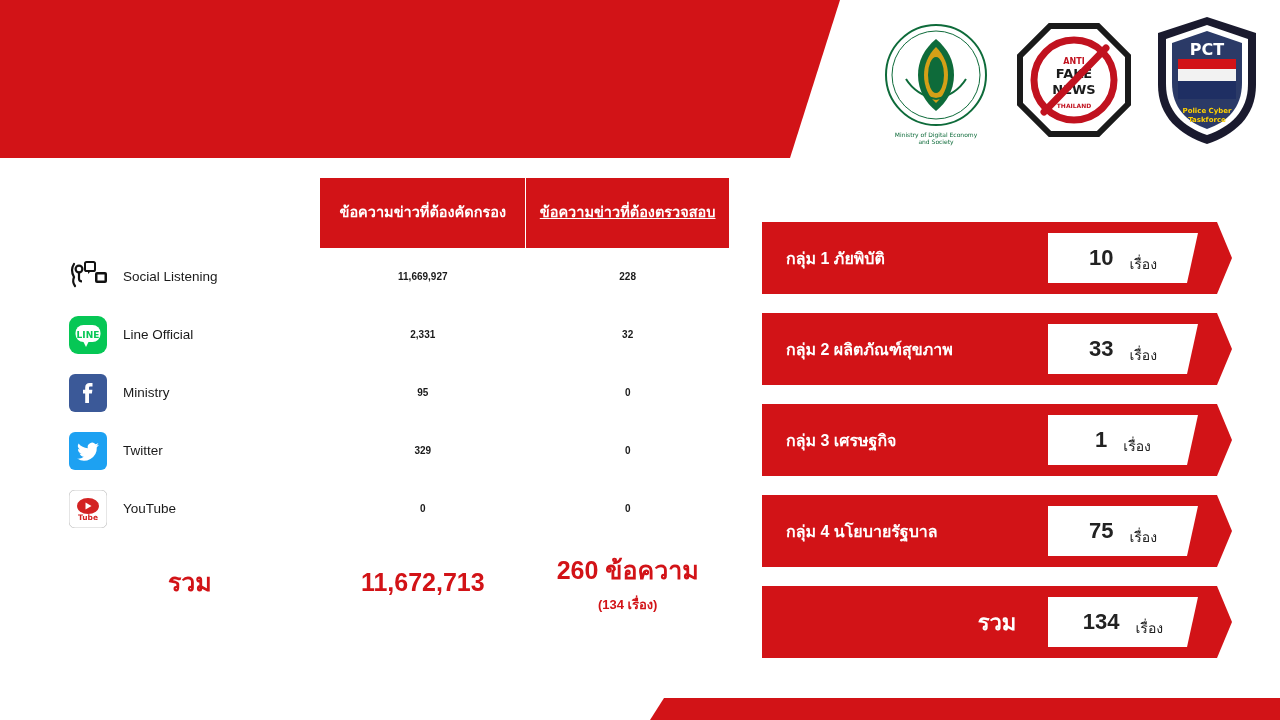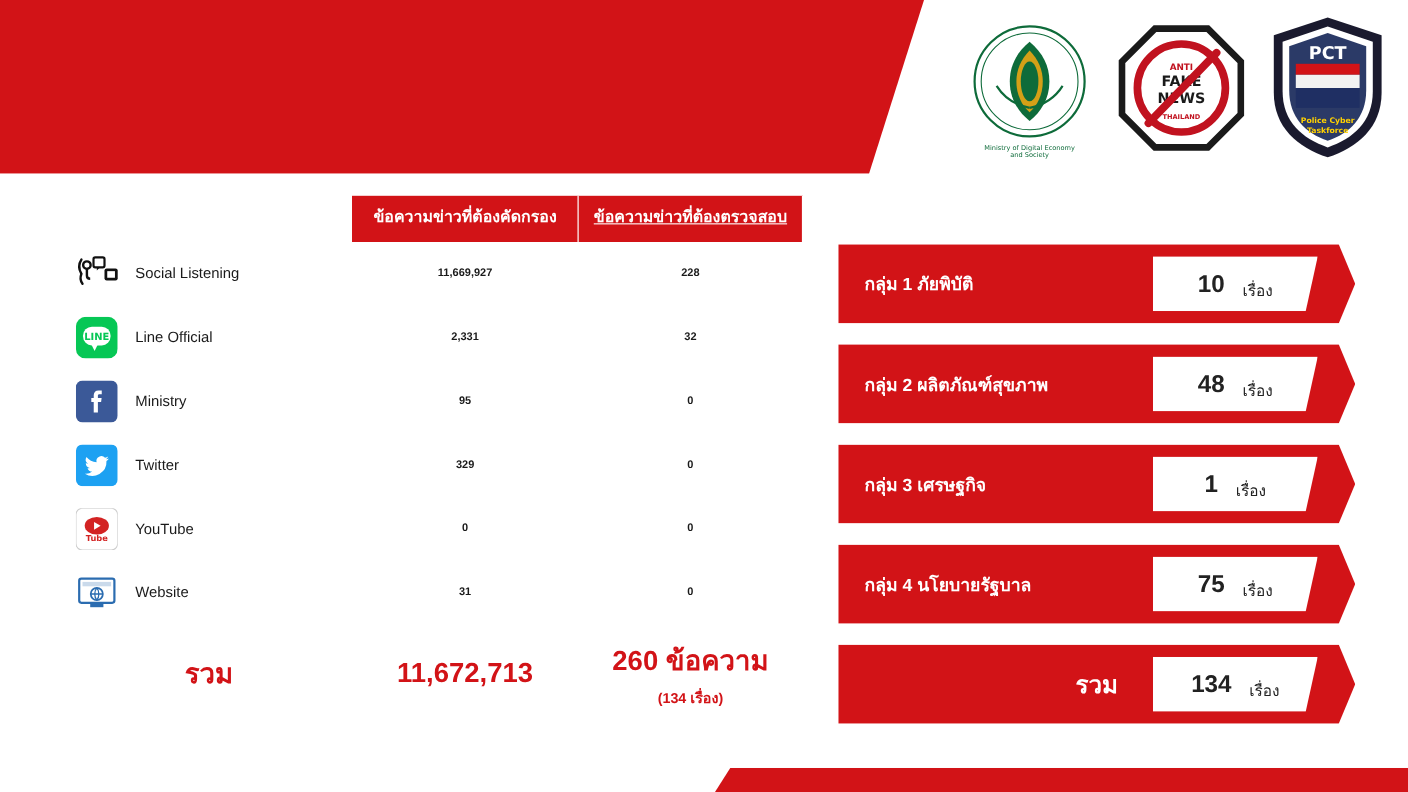--- a/index.html
+++ b/index.html
@@ -36,21 +36,21 @@
 
   .logo-mdes{width:120px;height:135px;}
   .logo-afnc{width:120px;height:120px;}
   .logo-pct{width:110px;height:135px;}
 
   
   .table-wrap{position:absolute;left:60px;top:178px;width:690px;}
   table.stats{border-collapse:collapse;width:670px;}
   table.stats th{
     background:#d21317;color:#fff;font-size:14.5px;font-weight:bold;
-    padding:10px 6px;line-height:1.5;vertical-align:middle;
+    padding:24px 6px;line-height:1.5;vertical-align:middle;
     border-left:1px solid #ffffff;border-right:1px solid #ffffff;
   }
   table.stats th.blank{background:transparent;border:none;}
   th.c1{width:200px;}
   th.c2{width:200px;text-decoration:underline;}
   .platform-cell{
     display:flex;align-items:center;gap:14px;
     height:56px;padding-left:6px;
   }
   .platform-name{font-size:13.5px;font-weight:normal;color:#1a1a1a;}
@@ -254,38 +254,20 @@
                 <text x="19" y="30" text-anchor="middle" font-size="7.5" font-weight="bold" fill="#d32323" font-family="DejaVu Sans, sans-serif">Tube</text>
               </svg>
             </span>
             <span class="platform-name">YouTube</span>
           </div>
         </td>
         <td class="num">0</td>
         <td class="num">0</td>
       </tr>
 
-      <tr>
-        <td class="ic">
-          <div class="platform-cell">
-            <span class="icon-box">
-              <svg width="38" height="38" viewBox="0 0 38 38" xmlns="http://www.w3.org/2000/svg">
-                <rect x="3" y="6" width="32" height="22" rx="2" fill="#ffffff" stroke="#2b6cb0" stroke-width="2"></rect>
-                <rect x="6" y="9" width="26" height="4" fill="#2b6cb0" opacity=".25"></rect>
-                <circle cx="19" cy="20" r="5.5" fill="none" stroke="#2b6cb0" stroke-width="1.6"></circle>
-                <path d="M13.5 20 h11 M19 14.5 c2.5 3 2.5 8 0 11 M19 14.5 c-2.5 3 -2.5 8 0 11" stroke="#2b6cb0" stroke-width="1.2" fill="none"></path>
-                <rect x="13" y="29" width="12" height="3" fill="#2b6cb0"></rect>
-              </svg>
-            </span>
-            <span class="platform-name">Website</span>
-          </div>
-        </td>
-        <td class="num">31</td>
-        <td class="num">0</td>
-      </tr>
 
       <tr>
         <td class="total-label">รวม</td>
         <td class="total-num">11,672,713</td>
         <td class="total-num">
           <span>260 ข้อความ</span>
           <span class="total-sub">(134 เรื่อง)</span>
         </td>
       </tr>
     </tbody>
@@ -298,21 +280,21 @@
     <span class="grp-label">กลุ่ม 1 ภัยพิบัติ</span>
     <span class="grp-chip">
       <span class="grp-value">10</span>
       <span class="grp-unit">เรื่อง</span>
     </span>
   </div>
 
   <div class="grp">
     <span class="grp-label">กลุ่ม 2 ผลิตภัณฑ์สุขภาพ</span>
     <span class="grp-chip">
-      <span class="grp-value">48</span>
+      <span class="grp-value">33</span>
       <span class="grp-unit">เรื่อง</span>
     </span>
   </div>
 
   <div class="grp">
     <span class="grp-label">กลุ่ม 3 เศรษฐกิจ</span>
     <span class="grp-chip">
       <span class="grp-value">1</span>
       <span class="grp-unit">เรื่อง</span>
     </span>

